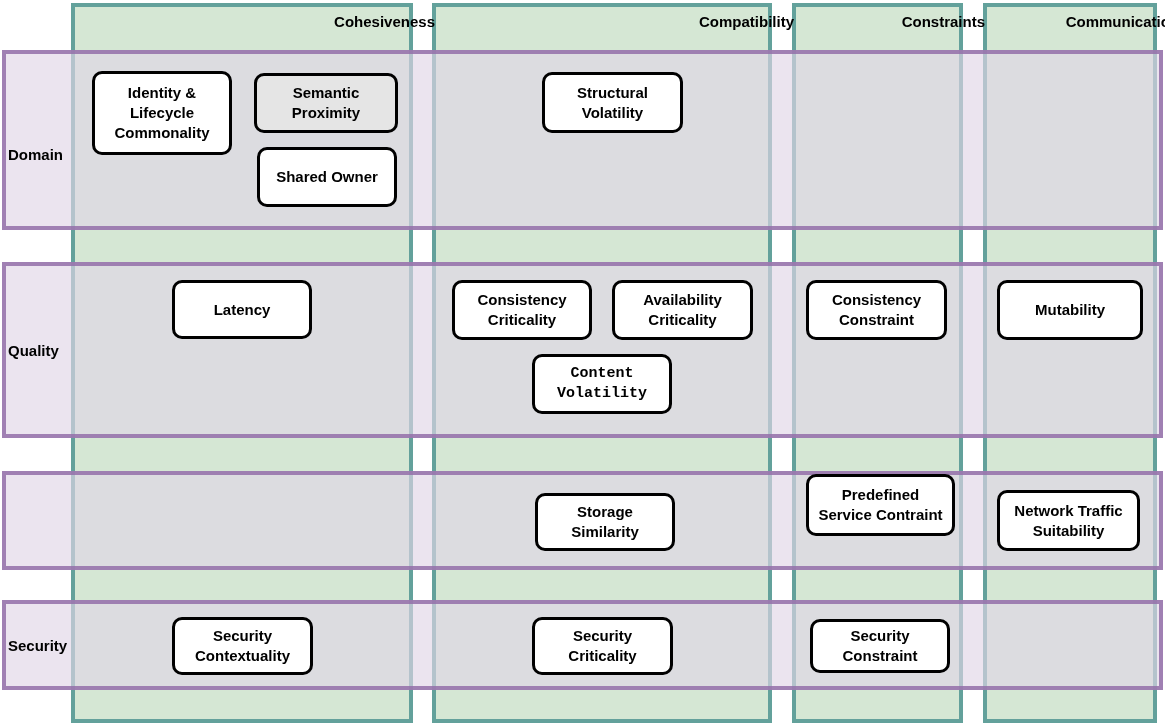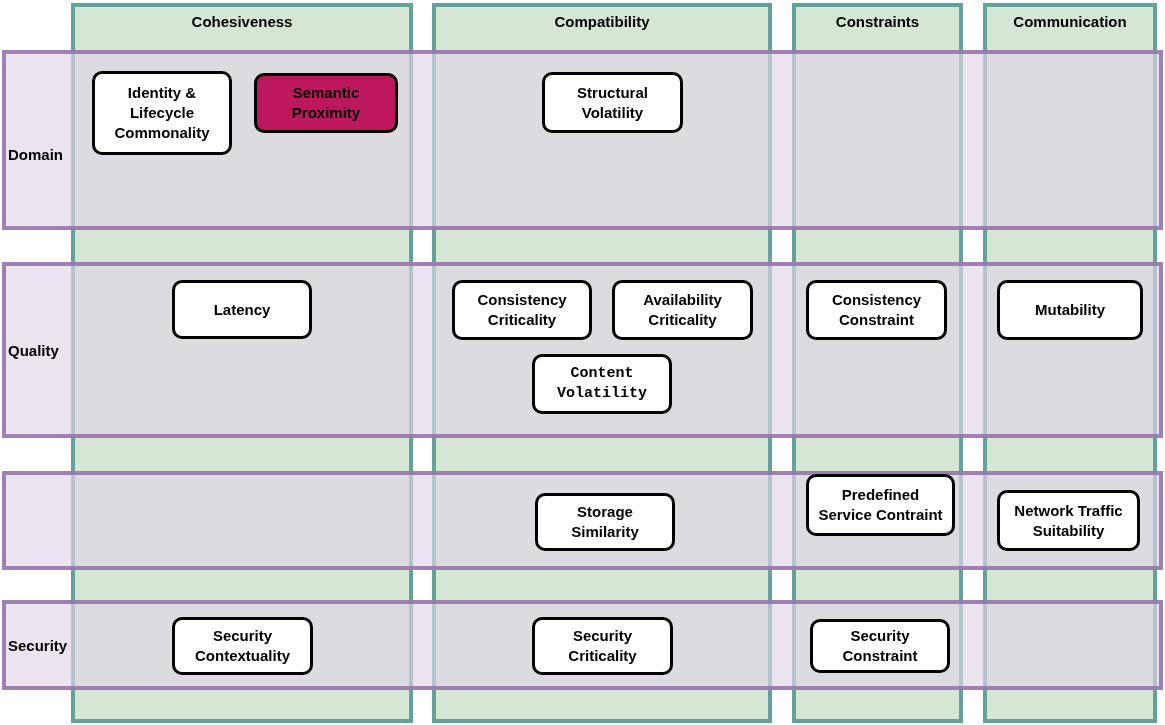--- a/index.html
+++ b/index.html
@@ -15,22 +15,23 @@
   .col-bg {
     position: absolute;
     box-sizing: border-box;
     z-index: 1;
   }
   .col-header {
     position: absolute;
     z-index: 4;
     font-weight: bold;
     font-size: 15px;
-    text-align: center;
+    text-align: right;
     color: #000;
+    margin-left: 22px;
   }
   .row-bg {
     position: absolute;
     box-sizing: border-box;
     z-index: 2;
   }
   .row-header {
     position: absolute;
     z-index: 4;
     font-weight: bold;
@@ -73,22 +74,23 @@
     <div class="row-bg" style="left: 2px; top: 50px; width: 1161px; height: 180px; background: rgba(225, 213, 231, 0.65); border: 4px solid rgba(147, 111, 168, 0.85);"></div>
     <div class="row-header" style="left: 8px; top: 50px; height: 208px;">Domain</div>
     <div class="row-bg" style="left: 2px; top: 262px; width: 1161px; height: 176px; background: rgba(225, 213, 231, 0.65); border: 4px solid rgba(147, 111, 168, 0.85);"></div>
     <div class="row-header" style="left: 8px; top: 262px; height: 176px;">Quality</div>
     <div class="row-bg" style="left: 2px; top: 471px; width: 1161px; height: 99px; background: rgba(225, 213, 231, 0.65); border: 4px solid rgba(147, 111, 168, 0.85);"></div>
     <div class="row-bg" style="left: 2px; top: 600px; width: 1161px; height: 90px; background: rgba(225, 213, 231, 0.65); border: 4px solid rgba(147, 111, 168, 0.85);"></div>
     <div class="row-header" style="left: 8px; top: 600px; height: 90px;">Security</div>
     <div class="card" style="left: 92px; top: 71px; width: 140px; height: 84px; background: rgb(255, 255, 255); border-color: rgb(0, 0, 0);">Identity &amp;
 Lifecycle
 Commonality</div>
-    <div class="card" style="left: 254px; top: 73px; width: 144px; height: 60px; background: #be185d; border-color: rgb(0, 0, 0);">Semantic
+    <div class="card" style="left: 254px; top: 73px; width: 144px; height: 60px; background: #e5e5e5; border-color: rgb(0, 0, 0);">Semantic
 Proximity</div>
+    <div class="card" style="left: 257px; top: 147px; width: 140px; height: 60px; background: rgb(255, 255, 255); border-color: rgb(0, 0, 0);">Shared Owner</div>
     <div class="card" style="left: 542px; top: 72px; width: 141px; height: 61px; background: rgb(255, 255, 255); border-color: rgb(0, 0, 0);">Structural
 Volatility</div>
     <div class="card" style="left: 172px; top: 280px; width: 140px; height: 59px; background: rgb(255, 255, 255); border-color: rgb(0, 0, 0);">Latency</div>
     <div class="card" style="left: 452px; top: 280px; width: 140px; height: 60px; background: rgb(255, 255, 255); border-color: rgb(0, 0, 0);">Consistency
 Criticality</div>
     <div class="card" style="left: 612px; top: 280px; width: 141px; height: 60px; background: rgb(255, 255, 255); border-color: rgb(0, 0, 0);">Availability
 Criticality</div>
     <div class="card" style="left: 532px; top: 354px; width: 140px; height: 60px; background: rgb(255, 255, 255); border-color: rgb(0, 0, 0); font-family: Liberation Mono, monospace;">Content
 Volatility</div>
     <div class="card" style="left: 806px; top: 280px; width: 141px; height: 60px; background: rgb(255, 255, 255); border-color: rgb(0, 0, 0);">Consistency

